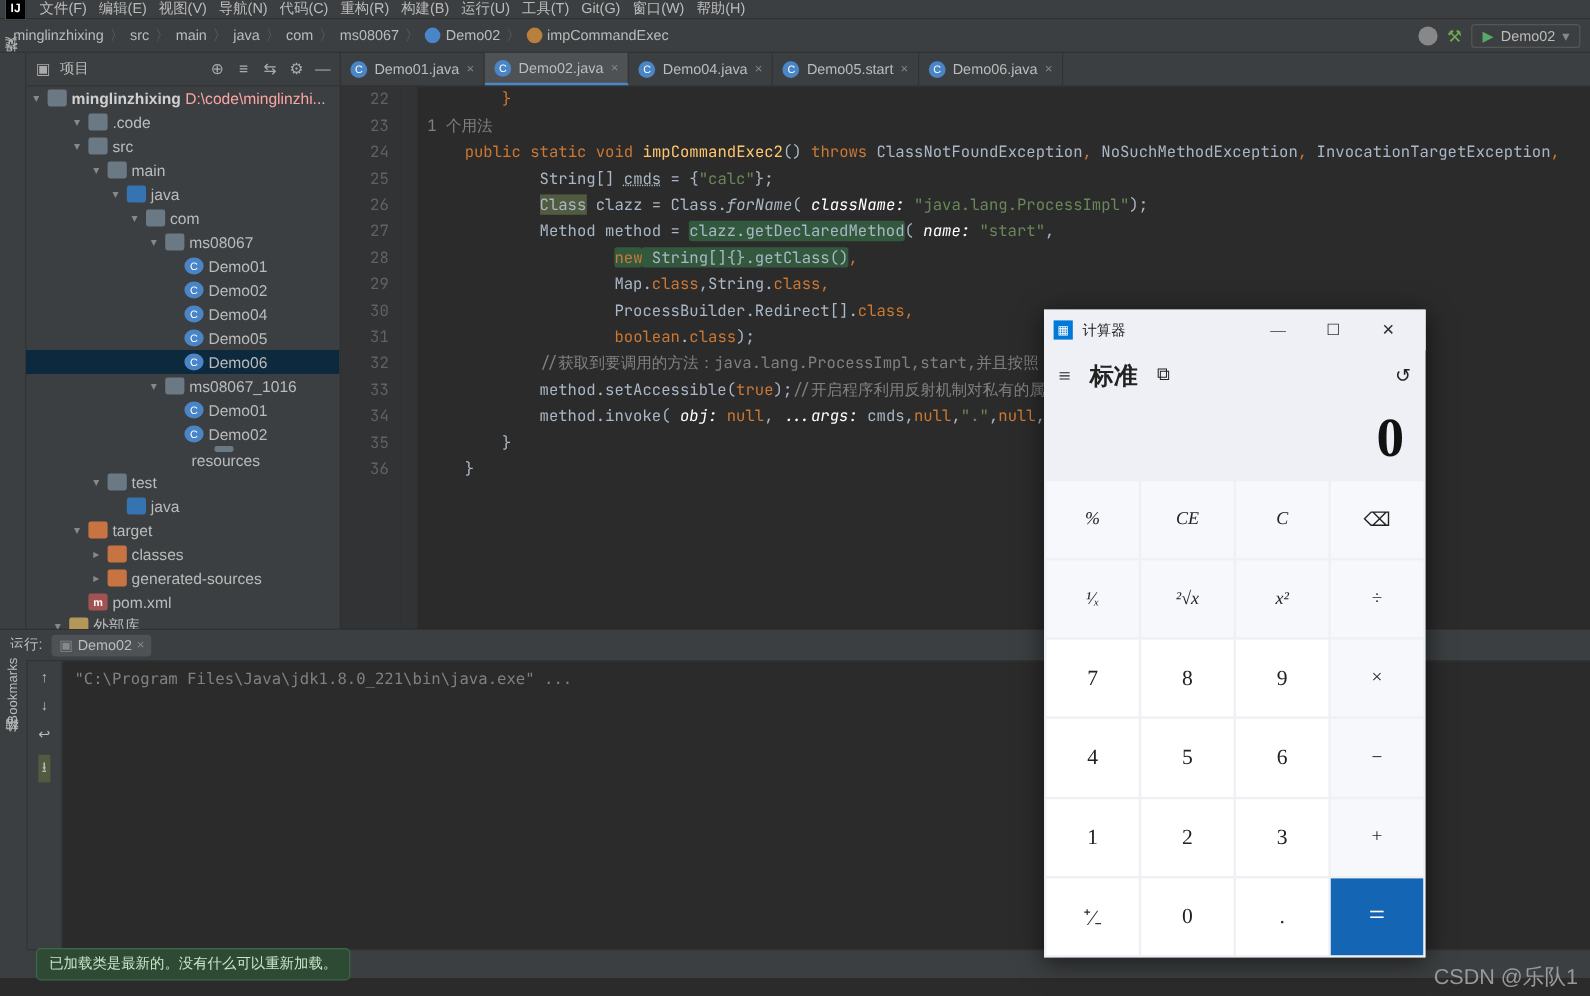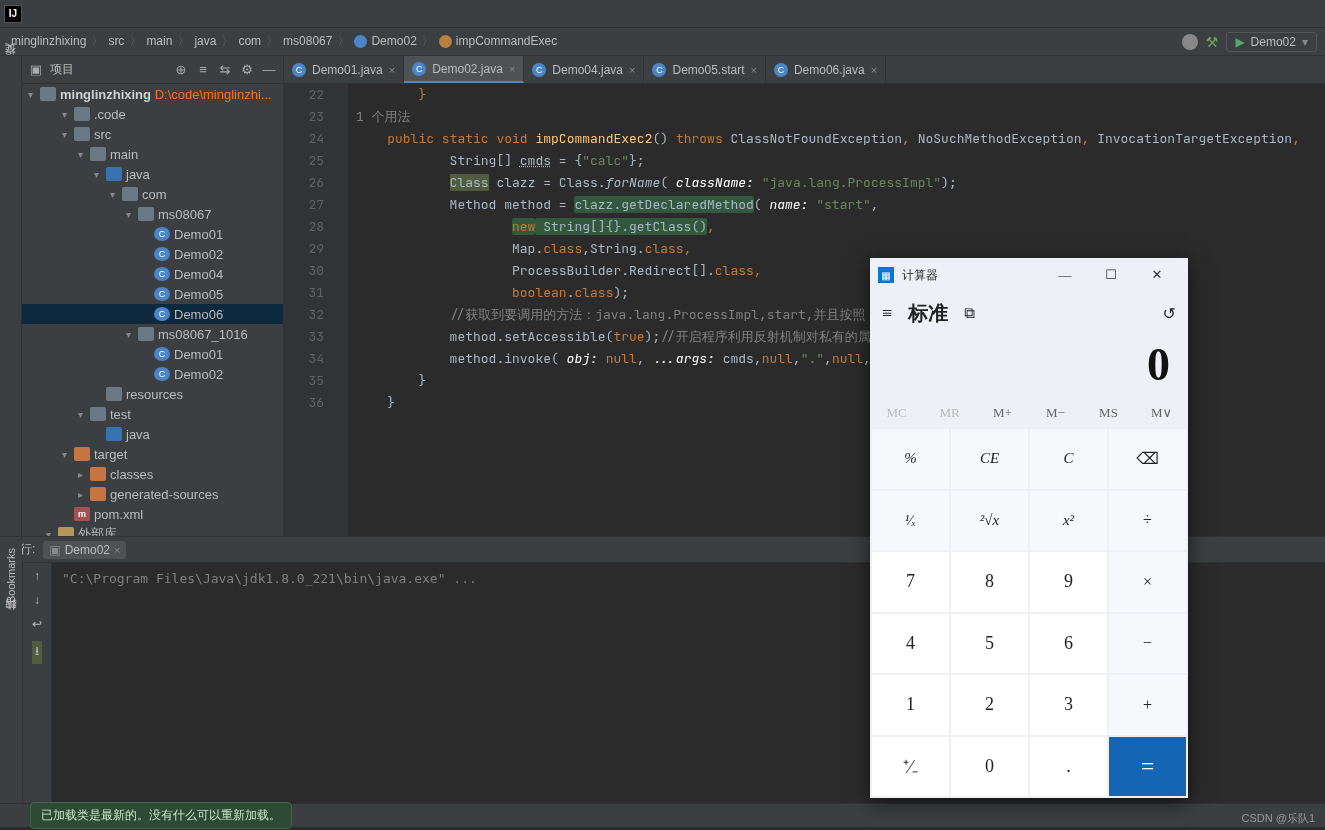--- a/index.html
+++ b/index.html
@@ -1,17 +1,17 @@
 <!DOCTYPE html>
 <html><head>
 <meta charset="utf-8">
 <style>
 * { margin:0; padding:0; box-sizing:border-box; }
 body { font-family:"Microsoft YaHei","Segoe UI",Arial,sans-serif; background:#2b2b2b; color:#bbb; font-size:12px; width:1325px; height:830px; overflow:hidden; position:relative; }
-.menubar { background:#3c3f41; height:28px; display:flex; align-items:center; padding:0 4px; border-bottom:1px solid #323232; color:#bbb; }
+.menubar { background:#3c3f41; height:16px; display:flex; align-items:center; padding:0 4px; border-bottom:1px solid #323232; color:#bbb; }
 .logo { width:18px; height:18px; background:#000; border:1px solid #555; margin-right:6px; display:flex; align-items:center; justify-content:center; font-size:10px; font-weight:bold; color:#fff; }
 .menubar .mi { padding:0 5px; cursor:default; }
 .title { flex:1; text-align:center; color:#787878; font-size:12px; }
 .breadcrumb { background:#3c3f41; height:28px; display:flex; align-items:center; padding:0 8px; border-bottom:1px solid #323232; }
 .breadcrumb .bc { color:#bbb; padding:0 3px; }
 .breadcrumb .sep { color:#666; padding:0 2px; }
 .bc-icon { width:13px; height:13px; border-radius:50%; display:inline-block; vertical-align:middle; margin-right:4px; }
 .icon-class { background:#4a86c7; }
 .icon-method { background:#b87f3d; }
 .breadcrumb-right { margin-left:auto; display:flex; align-items:center; gap:8px; }
@@ -53,21 +53,21 @@
 .hly { background:#515b40; }
 .und { text-decoration:underline dotted; }
 .run-panel { border-top:1px solid #323232; background:#2b2b2b; }
 .run-head { height:26px; background:#3c3f41; display:flex; align-items:center; padding:0 8px; gap:8px; border-bottom:1px solid #323232; }
 .run-body { display:flex; height:240px; }
 .run-lt { width:22px; background:#3c3f41; display:flex; flex-direction:column; align-items:center; padding-top:6px; gap:10px; }
 .run-lt2 { width:30px; background:#3c3f41; border-left:1px solid #323232; border-right:1px solid #323232; display:flex; flex-direction:column; align-items:center; padding-top:6px; gap:10px; }
 .run-out { flex:1; padding:8px 10px; color:#bbb; font-family:Consolas,monospace; font-size:13px; }
 .statusbar { height:24px; background:#3c3f41; border-top:1px solid #323232; display:flex; align-items:center; color:#bbb; font-size:12px; }
 .toast { background:#2e4a35; border:1px solid #3a6b44; color:#c8e6c9; padding:4px 10px; border-radius:4px; margin-left:30px; }
-.watermark { position:absolute; right:10px; bottom:4px; color:#999; font-size:11px; }
+.watermark { position:absolute; right:10px; bottom:4px; color:#999; font-size:18px; }
 .left-edge { position:absolute; left:0; bottom:30px; width:22px; height:260px; background:#3c3f41; display:flex; flex-direction:column; align-items:center; }
 .left-edge .vtab { writing-mode:vertical-rl; transform:rotate(180deg); padding:8px 3px; color:#bbb; font-size:11px; }
 
 .calc { position:absolute; left:870px; top:258px; width:318px; height:540px; background:#eef0f5; box-shadow:0 4px 20px rgba(0,0,0,0.6); font-family:"Segoe UI","Microsoft YaHei"; color:#222; display:flex; flex-direction:column; }
 .calc-title { height:34px; display:flex; align-items:center; padding:0 8px; background:#eef0f5; font-size:12px; }
 .calc-title .ci { width:16px; height:16px; margin-right:8px; background:#0078d7; display:flex; align-items:center; justify-content:center; color:#fff; font-size:10px; }
 .calc-title .wb { width:46px; height:34px; display:flex; align-items:center; justify-content:center; font-size:13px; color:#333; cursor:default; }
 .calc-mode { height:42px; display:flex; align-items:center; padding:0 12px; gap:16px; }
 .calc-mode .ham { font-size:18px; font-weight:300; }
 .calc-mode .mname { font-size:20px; font-weight:600; }
@@ -83,20 +83,21 @@
 .cb.num2 { background:#fff; font-size:18px; font-weight:500; }
 .cb.eq { background:#1565b5; color:#fff; font-size:24px; }
 .person-ic { width:16px; height:16px; border-radius:50%; background:#888; }
 .hammer-ic { color:#6fa84f; font-size:14px; }
 </style>
 </head>
 <body>
 
 <div class="menubar">
   <div class="logo">IJ</div>
+  <div id="menu-items"><span class="mi">文件(F)</span><span class="mi">编辑(E)</span><span class="mi">视图(V)</span><span class="mi">导航(N)</span><span class="mi">代码(C)</span><span class="mi">重构(R)</span><span class="mi">构建(B)</span><span class="mi">运行(U)</span><span class="mi">工具(T)</span><span class="mi">Git(G)</span><span class="mi">窗口(W)</span><span class="mi">帮助(H)</span></div>
 </div>
 
 <div class="breadcrumb">
   <span id="bc-parts"><span class="bc">minglinzhixing</span><span class="sep">〉</span><span class="bc">src</span><span class="sep">〉</span><span class="bc">main</span><span class="sep">〉</span><span class="bc">java</span><span class="sep">〉</span><span class="bc">com</span><span class="sep">〉</span><span class="bc">ms08067</span><span class="sep">〉</span><span class="bc"><span class="bc-icon icon-class"></span>Demo02</span><span class="sep">〉</span><span class="bc"><span class="bc-icon icon-method"></span>impCommandExec</span></span>
   <div class="breadcrumb-right">
     <span class="person-ic"></span>
     <span class="hammer-ic">⚒</span>
     <div class="runconf">
       <span style="color:#59a869">▶</span>
       <span>Demo02</span>
@@ -117,21 +118,21 @@
       <span class="tbi">⊕</span>
       <span class="tbi">≡</span>
       <span class="tbi">⇆</span>
       <span class="tbi">⚙</span>
       <span class="tbi">—</span>
     </div>
     <div class="tree" id="tree">
       <div class="row" style="padding-left:6px">
         <span class="arr">▾</span><span class="fi folder"></span>
         <b style="color:#d0d0d0">minglinzhixing</b>&nbsp;
-        <span style="color:#f97316">D:\code\minglinzhi...</span>
+        <span style="color:#fca5a5">D:\code\minglinzhi...</span>
       </div>
     <div class="row" style="padding-left: 40px;">
           <span class="arr">▾</span>
           <span class="fi folder"></span>
           <span>.code</span>
         </div>
         <div class="row" style="padding-left: 40px;">
           <span class="arr">▾</span>
           <span class="fi folder"></span>
           <span>src</span>
@@ -189,21 +190,21 @@
         <div class="row" style="padding-left: 120px;">
           <span class="arr"> </span>
           <span class="fi clazz">C</span>
           <span>Demo01</span>
         </div>
         <div class="row" style="padding-left: 120px;">
           <span class="arr"> </span>
           <span class="fi clazz">C</span>
           <span>Demo02</span>
         </div>
-        <div class="row" style="padding-left: 72px;">
+        <div class="row" style="padding-left: 72px; flex-direction: column;">
           <span class="arr"> </span>
           <span class="fi folder"></span>
           <span>resources</span>
         </div>
         <div class="row" style="padding-left: 56px;">
           <span class="arr">▾</span>
           <span class="fi folder"></span>
           <span>test</span>
         </div>
         <div class="row" style="padding-left: 72px;">
@@ -348,28 +349,20 @@
     <span class="wb">☐</span>
     <span class="wb">✕</span>
   </div>
   <div class="calc-mode">
     <span class="ham">≡</span>
     <span class="mname">标准</span>
     <span class="ontop">⧉</span>
     <span class="hist">↺</span>
   </div>
   <div class="calc-disp">0</div>
-  <div class="calc-mem" id="calc-mem">
-      <div class="dis">MC</div>
-      <div class="dis">MR</div>
-      <div>M+</div>
-      <div>M−</div>
-      <div>MS</div>
-      <div>M∨</div>
-    </div>
   <div class="calc-grid" id="calc-grid">
       <div class="cb fn2">%</div>
       <div class="cb fn2">CE</div>
       <div class="cb fn2">C</div>
       <div class="cb">⌫</div>
       <div class="cb fn2">¹⁄ₓ</div>
       <div class="cb fn2">²√x</div>
       <div class="cb fn2">x²</div>
       <div class="cb">÷</div>
       <div class="cb num2">7</div>

